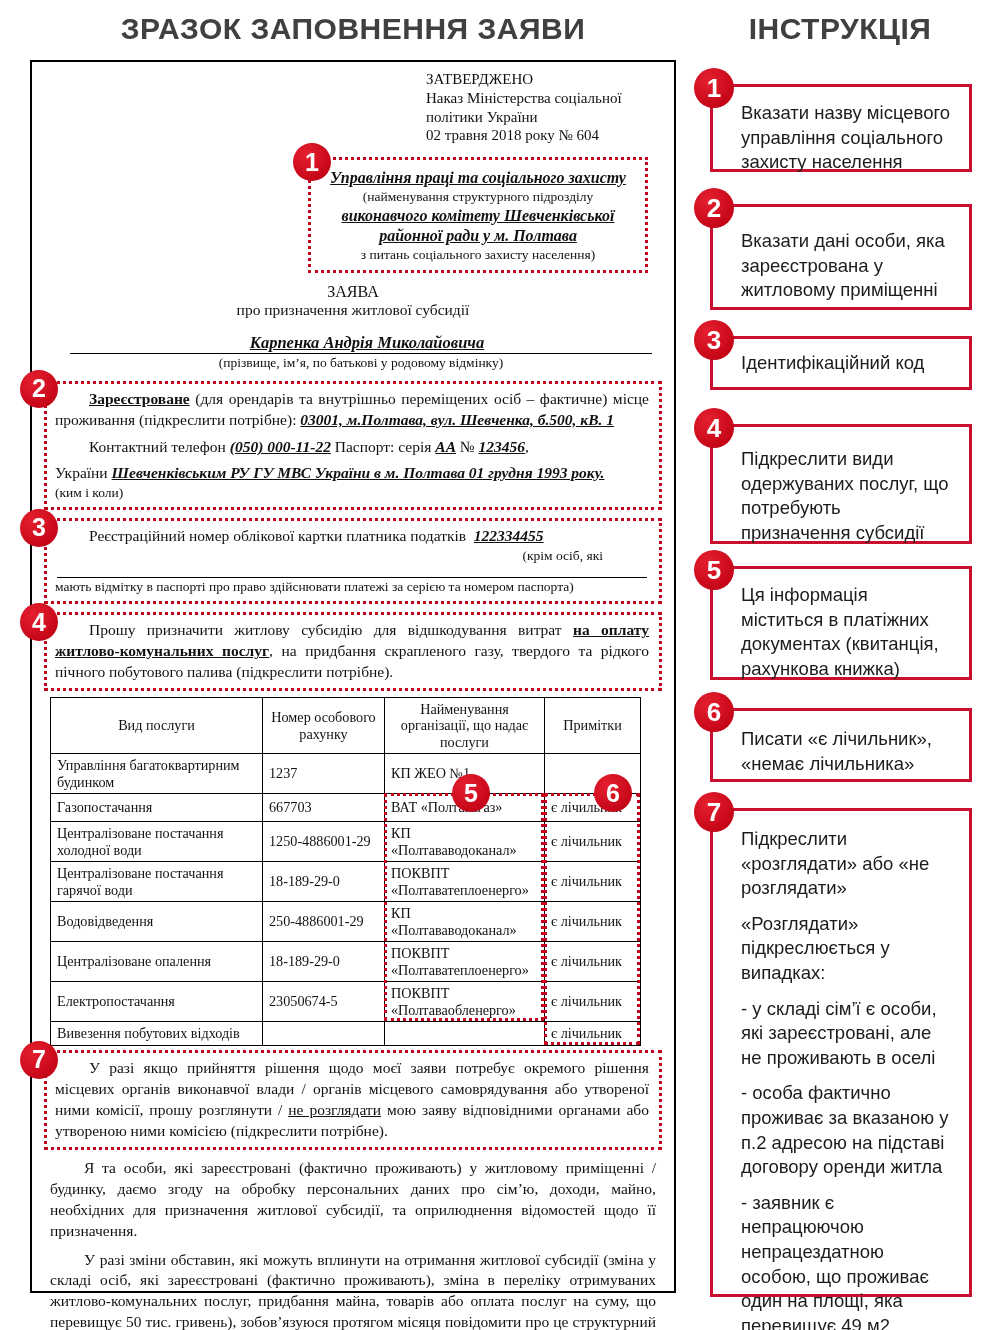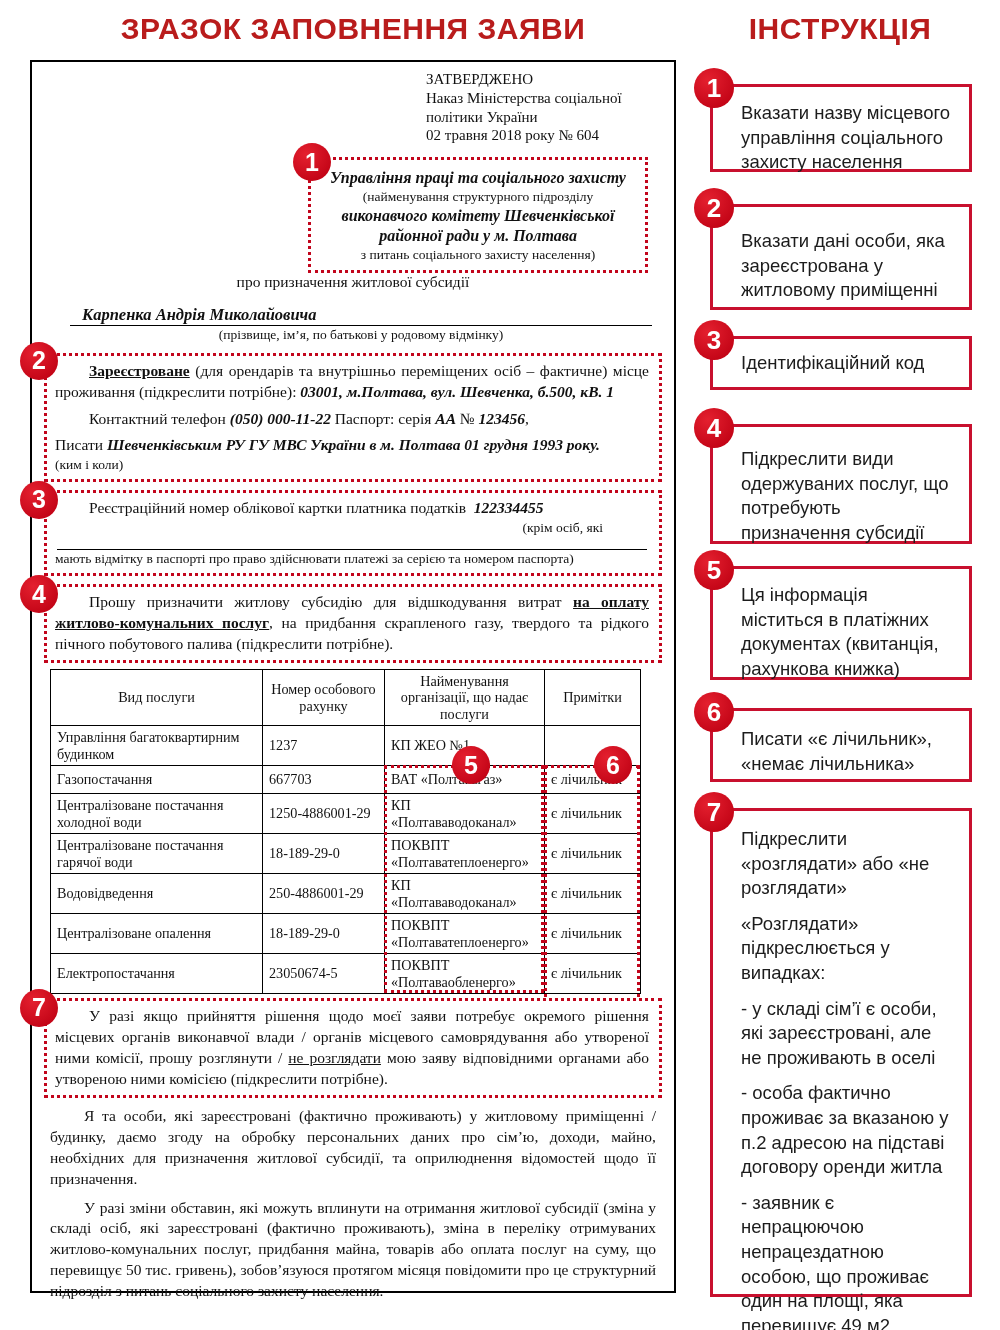--- a/index.html
+++ b/index.html
@@ -1,46 +1,46 @@
 <!DOCTYPE html>
 <html><head>
 <meta charset="utf-8">
 <style>
   * { box-sizing: border-box; margin: 0; padding: 0; }
   body { width: 1000px; height: 1330px; background: #fff; position: relative;
          font-family: "Liberation Serif", serif; color: #111; overflow: hidden; }
 
   .page-title { position: absolute; top: 12px; font-family: "Liberation Sans", sans-serif;
-    font-weight: bold; font-size: 30px; color: #b91c1c; letter-spacing: 0.5px; text-align: center; }
+    font-weight: bold; font-size: 30px; color: #404040; letter-spacing: 0.5px; text-align: center; }
   #sample-title { left: 30px; width: 646px; }
   #instruction-title { left: 690px; width: 300px; }
 
   
   .form-sheet { position: absolute; left: 30px; top: 60px; width: 646px; height: 1233px;
     border: 2.5px solid #000; background: #fff; padding: 8px 16px 6px 16px; }
 
   .approved { margin-left: 378px; font-size: 15px; line-height: 1.25; }
   .dashed-box { border: 3px dotted #c2051c; position: relative; background: #fff; }
   .num-circle { position: absolute; width: 38px; height: 38px; border-radius: 50%;
     background: radial-gradient(circle at 35% 30%, #e4202f, #c40517 75%);
     color: #fff; font-family: "Liberation Sans", sans-serif; font-weight: bold; font-size: 25px;
     display: flex; align-items: center; justify-content: center; z-index: 5; }
-  .biu { font-weight: bold; font-style: italic; }
+  .biu { font-weight: bold; font-style: italic; text-decoration: underline; }
   .bu  { font-weight: bold; text-decoration: underline; }
   .it  { }
 
   .box1 { margin: 12px 0 0 260px; width: 340px; padding: 8px 10px 6px; text-align: center; }
   .box1 .line-b { font-size: 16px; line-height: 1.3; }
   .box1 .cap { font-size: 13.5px; line-height: 1.25; }
 
   .statement-title { text-align: center; margin-top: 10px; font-size: 16px; }
   .statement-sub { text-align: center; font-size: 15.5px; }
 
   .name-block { margin: 14px 6px 0 22px; }
-  .name-line { border-bottom: 1.5px solid #000; font-size: 16.5px; padding-left: 12px; }
+  .name-line { border-bottom: 1.5px solid #000; font-size: 16.5px; padding-left: 12px; text-align: center; }
   .name-cap { text-align: center; font-size: 13.5px; margin-top: 1px; }
 
   .flow-box { margin: 8px -4px 0; padding: 5px 10px 5px 8px; font-size: 15.5px; line-height: 1.35; }
   .para { text-align: justify; }
   .indent { text-indent: 34px; }
   .cap-center { text-align: left; font-size: 13.5px; }
   .cap-right { text-align: right; font-size: 13.5px; margin-right: 46px; }
   .blank-rule { border-bottom: 1.2px solid #000; height: 13px; margin: 0 2px; }
 
   .services-intro { margin: 8px 2px 0; font-size: 15.5px; line-height: 1.35; }
@@ -92,37 +92,38 @@
 
   <div class="dashed-box box1">
     <div class="num-circle" style="left:-18px; top:-17px;">1</div>
     <div class="line-b biu">Управління праці та соціального захисту</div>
     <div class="cap">(найменування структурного підрозділу</div>
     <div class="line-b biu">виконавчого комітету Шевченківської</div>
     <div class="line-b biu">районної ради у м. Полтава</div>
     <div class="cap">з питань соціального захисту населення)</div>
   </div>
 
+  <div class="statement-title">ЗАЯВА</div>
   <div class="statement-sub">про призначення житлової субсидії</div>
 
   <div class="name-block">
     <div class="name-line"><span class="biu">Карпенка Андрія Миколайовича</span></div>
     <div class="name-cap">(прізвище, ім’я, по батькові у родовому відмінку)</div>
   </div>
 
   <div class="dashed-box flow-box" style="margin-top:10px;">
     <div class="num-circle" style="left:-27px; top:-14px;">2</div>
     <div class="para indent">
       <span class="bu">Зареєстроване</span><span> (для орендарів та внутрішньо переміщених осіб – фактичне) місце проживання (</span><span class="it">підкреслити потрібне</span><span>): </span><span class="biu">03001, м.Полтава, вул. Шевченка, б.500, кВ. 1</span>
     </div>
     <div class="para indent" style="margin-top:6px;">
       <span>Контактний телефон </span><span class="biu">(050) 000-11-22</span><span> Паспорт: серія </span><span class="biu">АА</span><span> № </span><span class="biu">123456</span><span>,</span>
     </div>
     <div class="para" style="margin-top:5px;">
-      <span>Писати </span><span class="biu">Шевченківським РУ ГУ МВС України в м. Полтава 01 грудня 1993 року.</span>
+      <span>України </span><span class="biu">Шевченківським РУ ГУ МВС України в м. Полтава 01 грудня 1993 року.</span>
     </div>
     <div class="cap-center">(ким і коли)</div>
   </div>
 
   <div class="dashed-box flow-box">
     <div class="num-circle" style="left:-27px; top:-12px;">3</div>
     <div class="indent">
       <span>Реєстраційний номер облікової картки платника податків</span>&nbsp;&nbsp;<span class="biu">122334455</span>
     </div>
     <div class="cap-right">(крім осіб, які</div>
@@ -188,20 +189,26 @@
         <td>18-189-29-0</td>
         <td>ПОКВПТ «Полтаватеплоенерго»</td>
         <td>є лічильник</td>
       </tr>
       <tr class="r7">
         <td>Електропостачання</td>
         <td>23050674-5</td>
         <td>ПОКВПТ «Полтаваобленерго»</td>
         <td>є лічильник</td>
       </tr>
+      <tr class="r8">
+        <td>Вивезення побутових відходів</td>
+        <td></td>
+        <td></td>
+        <td>є лічильник</td>
+      </tr>
     </tbody>
       </table>
     <div class="tbl-overlay" id="overlay-org"></div>
     <div class="tbl-overlay" id="overlay-notes"></div>
     <div class="num-circle" id="circle-5">5</div>
     <div class="num-circle" id="circle-6">6</div>
   </div>
 
   <div class="dashed-box flow-box" style="margin-top:4px;">
     <div class="num-circle" style="left:-27px; top:-12px;">7</div>

